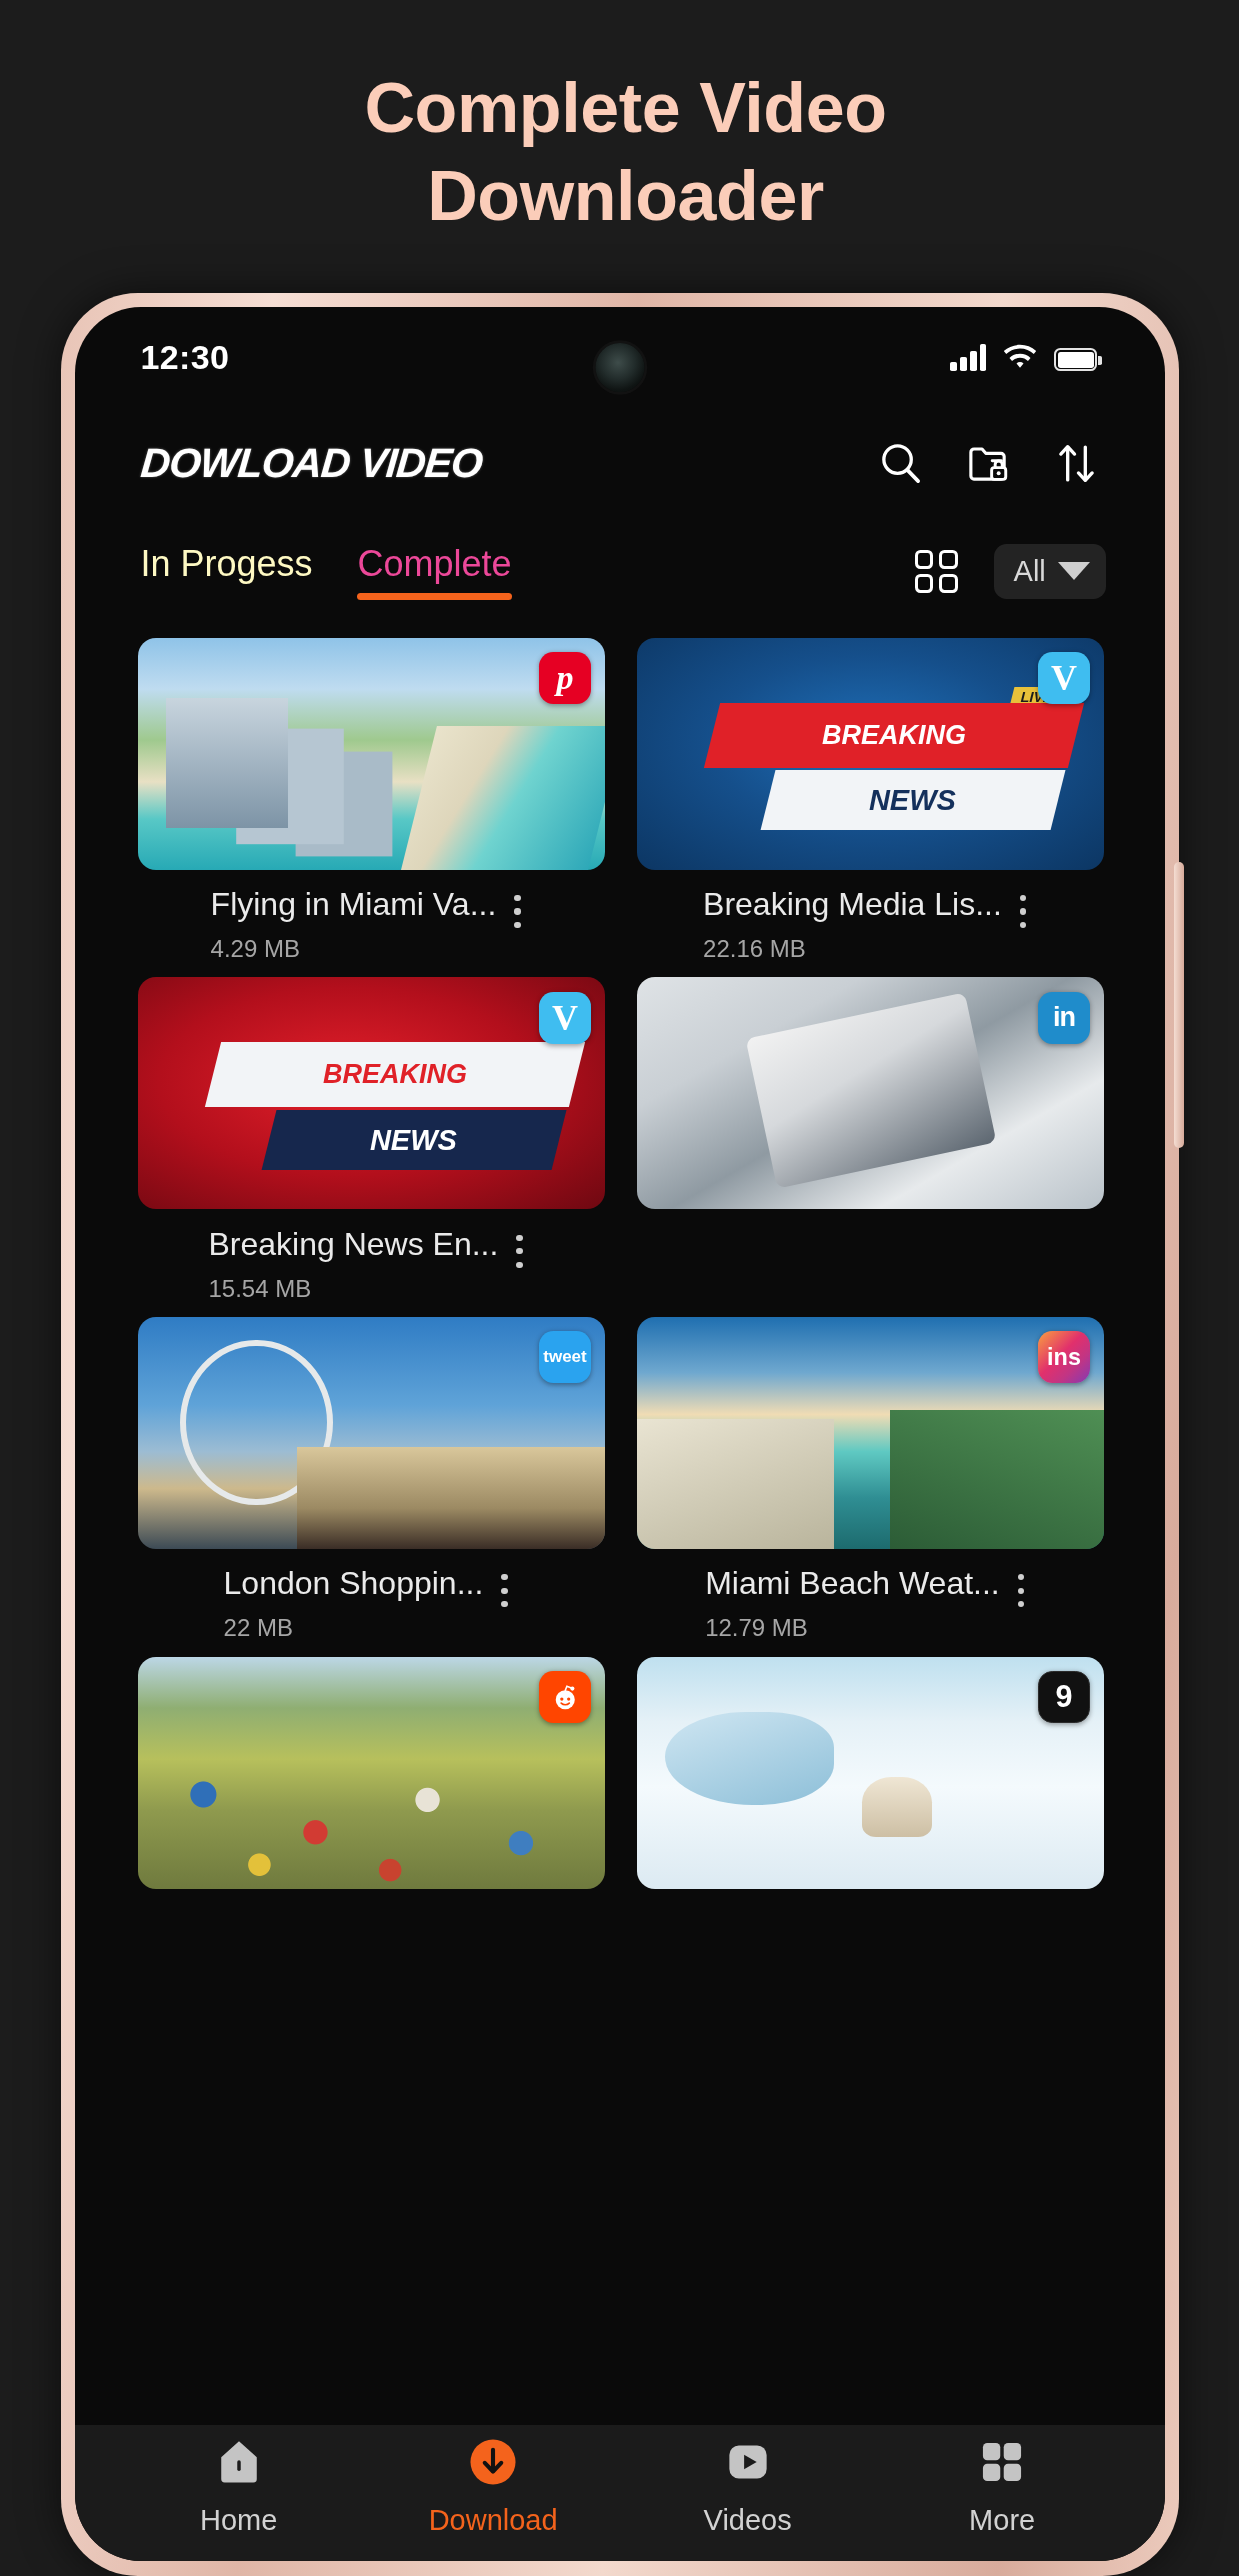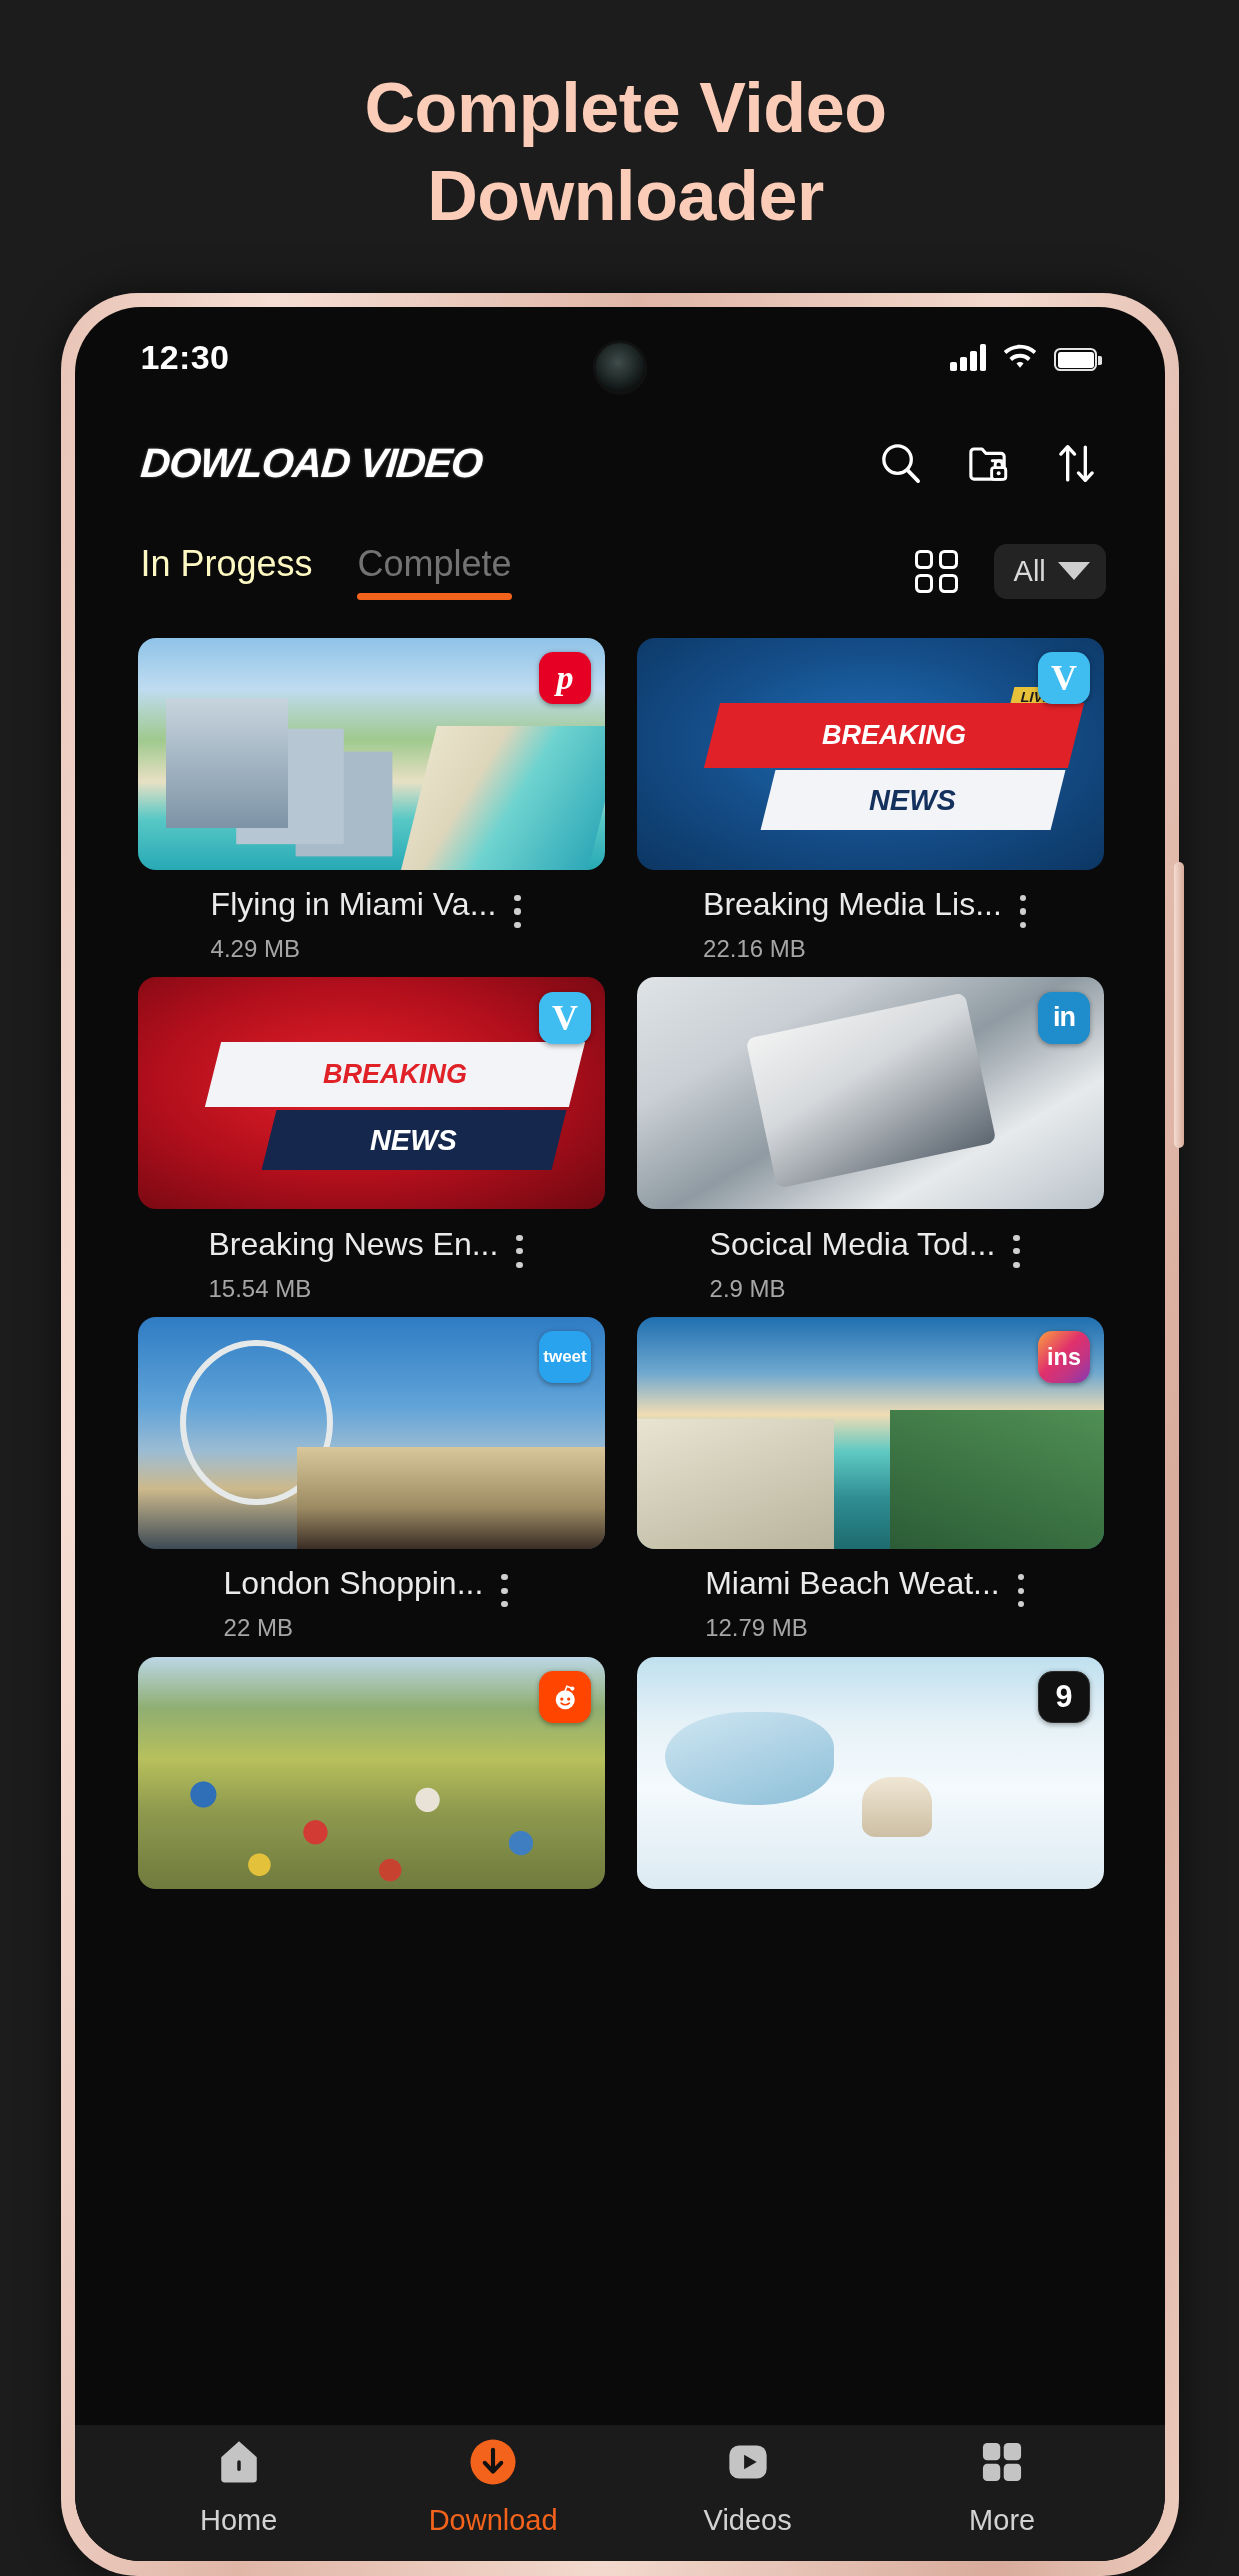--- a/index.html
+++ b/index.html
@@ -134,21 +134,21 @@
     justify-content: space-between;
     padding: 0 59px 0 65px;
   }
   .tabs { display: flex; align-items: flex-end; gap: 45px; }
   .tab {
     color: #fef9c3;
     font-size: 36px;
     padding-bottom: 14.4px;
     position: relative;
   }
-  .tab.active { color: #737373; }
+  .tab.active { color: #ec4899; }
   .tab.active::after {
     content:'';
     position:absolute; left:0; right:0; bottom:0;
     height:6.3px; border-radius:3.6px;
     background: #f4631c;
   }
   .tabs-right { display:flex; align-items:center; gap: 36px; }
   .grid-icon { display:grid; grid-template-columns: 1fr 1fr; gap:5.4px; width:43px; height:43px; }
   .grid-icon span {
     border: 3.6px solid #fff;
@@ -471,31 +471,20 @@
               <i></i>
             </div>
         </div>
       </div>
 
       <div class="card">
         <div class="thumb">
           <div class="thumb-art art-linkedin"></div>
           <div class="badge linkedin">in</div>
         </div>
-        <div class="meta">
-          <div class="meta-text">
-            <div class="vtitle">Socical Media Tod...</div>
-            <div class="vsize">2.9 MB</div>
-          </div>
-          <div class="kebab">
-              <i></i>
-              <i></i>
-              <i></i>
-            </div>
-        </div>
       </div>
 
       <div class="card">
         <div class="thumb">
           <div class="thumb-art art-london"></div>
           <div class="badge twitter">tweet</div>
         </div>
         <div class="meta">
           <div class="meta-text">
             <div class="vtitle">London Shoppin...</div>

